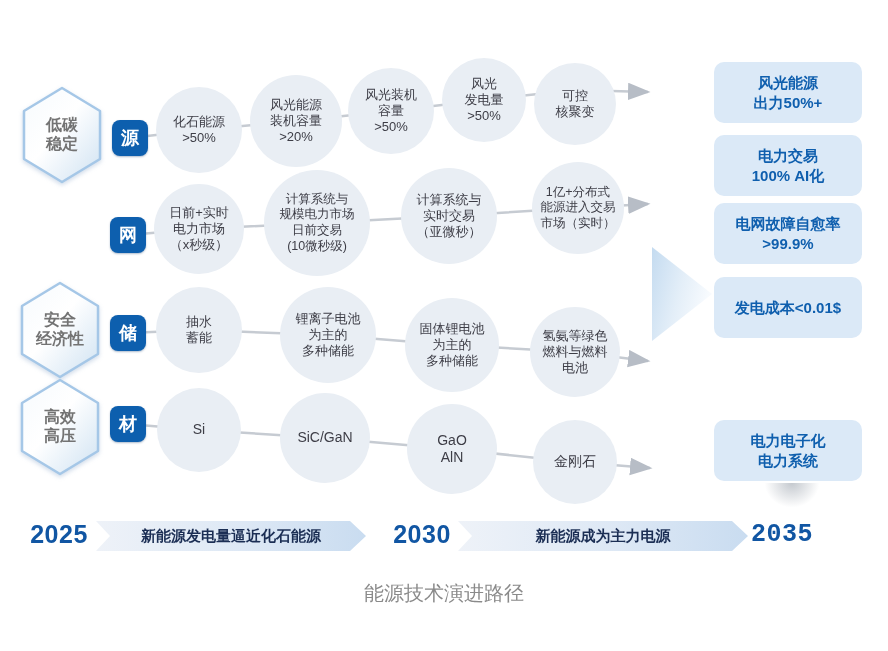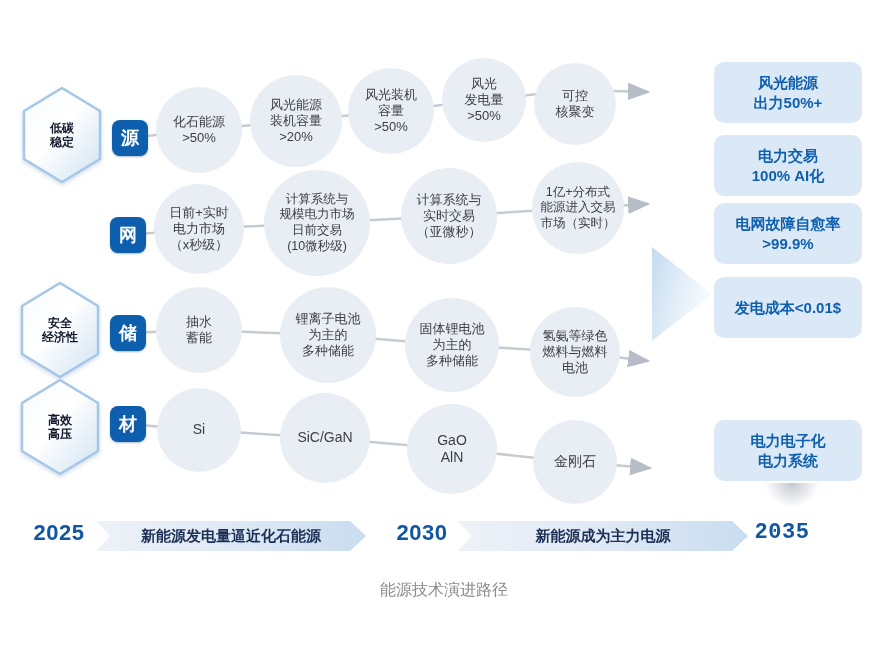--- a/index.html
+++ b/index.html
@@ -6,21 +6,21 @@
   #canvas{
     position:relative;width:888px;height:651px;background:#ffffff;overflow:hidden;
     font-family:"Liberation Sans","DejaVu Sans",sans-serif;
   }
   #wires{position:absolute;left:0;top:0;z-index:0;}
   
   .hex{position:absolute;width:84px;height:98px;z-index:2;}
   .hex svg{position:absolute;left:0;top:0;filter:drop-shadow(0 2px 2px rgba(90,130,180,.28));}
   .hex-label{
     position:absolute;left:0;top:0;width:84px;height:98px;display:flex;align-items:center;justify-content:center;
-    text-align:center;font-weight:bold;font-size:12px;line-height:1.18;color:#0f172a;white-space:pre-line;
+    text-align:center;font-weight:bold;font-size:16px;line-height:1.18;color:#737373;white-space:pre-line;
   }
   
   .badge{
     position:absolute;width:36px;height:36px;border-radius:8px;background:#0d5fae;z-index:2;
     display:flex;align-items:center;justify-content:center;color:#ffffff;font-weight:bold;font-size:18px;
     box-shadow:0 1px 2px rgba(20,60,110,.35);
   }
   
   .node{
     position:absolute;border-radius:50%;background:#e9eef4;z-index:1;
@@ -36,32 +36,32 @@
     color:#0f5fae;font-weight:bold;font-size:15px;line-height:1.3;white-space:pre-line;
   }
   .chevron{position:absolute;left:652px;top:247px;z-index:1;}
   .card-tail{
     position:absolute;left:754px;top:483px;width:76px;height:34px;z-index:1;
     background:radial-gradient(ellipse 50% 100% at 50% 0%, rgba(125,135,148,.45), rgba(125,135,148,0) 72%);
   }
   
   .year{
     position:absolute;top:520px;width:80px;text-align:center;z-index:2;
-    color:#1156a3;font-weight:bold;font-size:22px;letter-spacing:.5px;
+    color:#1156a3;font-weight:bold;font-size:25px;letter-spacing:.5px;
   }
   .banner{
     position:absolute;top:521px;height:30px;z-index:1;
     background:linear-gradient(90deg,#eef2f8 0%,#dde8f5 55%,#c9dcf0 100%);
     clip-path:polygon(0 0, calc(100% - 16px) 0, 100% 50%, calc(100% - 16px) 100%, 0 100%, 14px 50%);
     display:flex;align-items:center;justify-content:center;
     color:#1b2e54;font-weight:bold;font-size:15px;
   }
   .caption{
     position:absolute;left:0;top:580px;width:888px;text-align:center;z-index:2;
-    color:#8a8a8a;font-size:16px;
+    color:#8a8a8a;font-size:20px;
   }
 </style>
 </head>
 <body>
 
 <div id="canvas">
 
   <svg id="wires" width="888" height="651">
     <defs>
       <marker id="arr" markerWidth="10" markerHeight="8" refX="8" refY="3.5" orient="auto">

